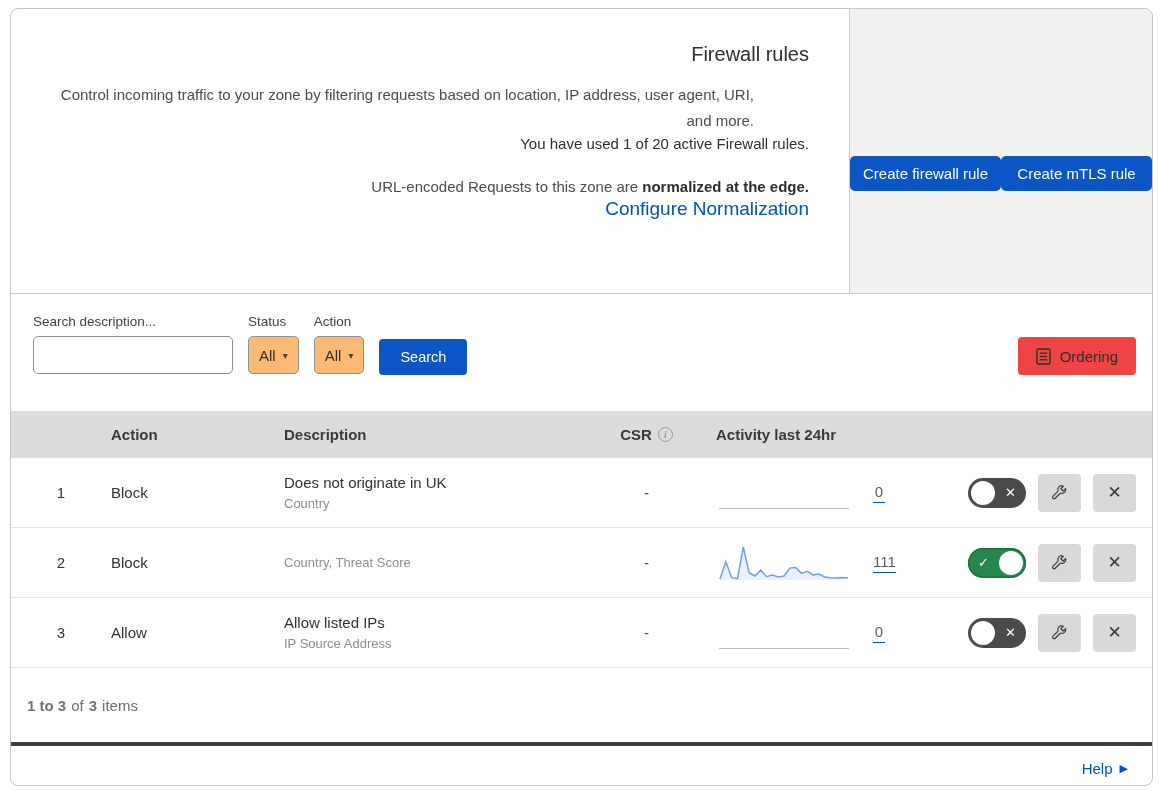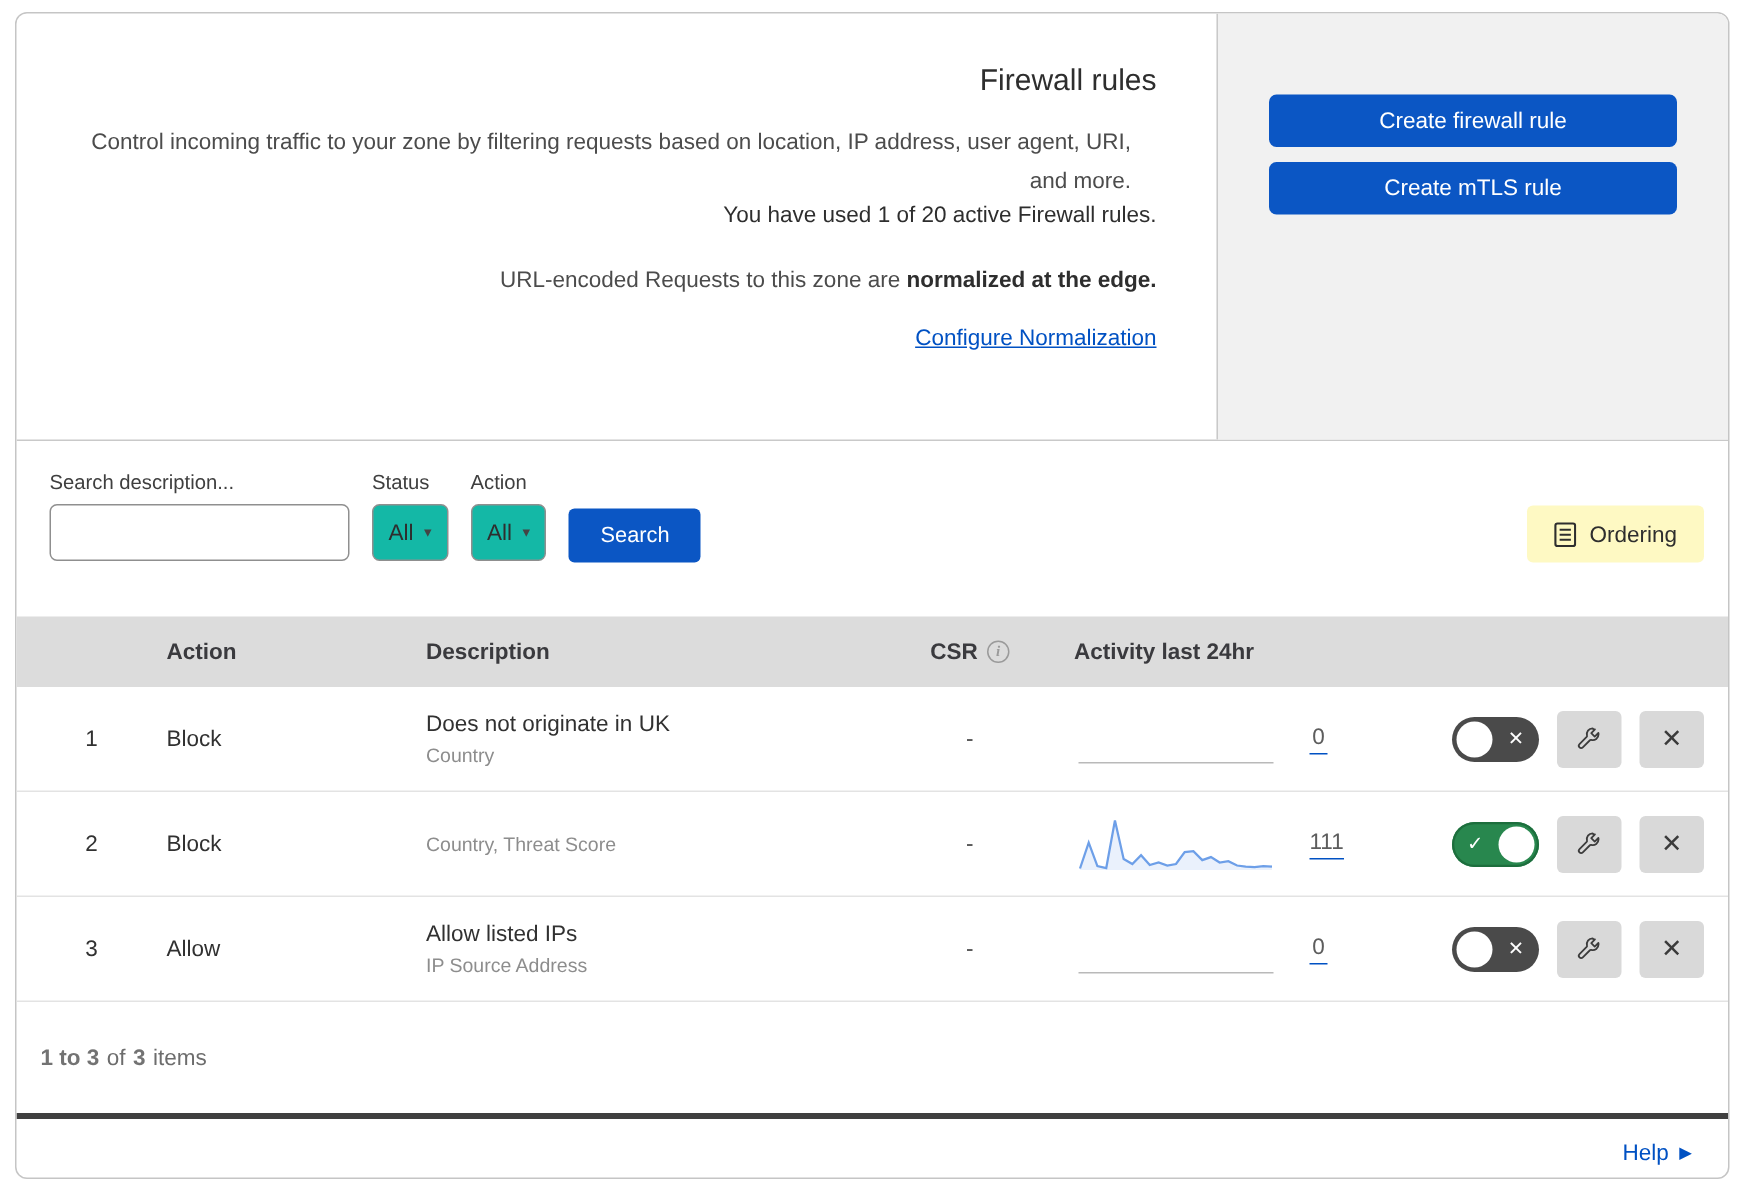--- a/index.html
+++ b/index.html
@@ -10,44 +10,44 @@
     border:1px solid #c5c5c5; border-radius:8px; background:#fff; overflow:hidden; }
 
   
   .top { display:flex; height:285px; border-bottom:1px solid #c9c9c9; }
   .top-left { flex:1; padding:34px 40px 0 31px;text-align:right; }
   .page-title { font-size:20px; font-weight:500; color:#2e2e2e; margin-bottom:16px; }
   .page-desc { font-size:15px; color:#4c4c4c; line-height:1.75; max-width:712px; }
   .usage-line { font-size:15px; font-weight:normal; color:#2e2e2e; }
   .norm-line { font-size:15px; color:#4c4c4c; margin-top:26px; }
   .norm-line b { color:#2e2e2e; }
-  .norm-link { display:inline-block; margin-top:22px; font-size:15px; color:#0051c3;
-    text-decoration:underline; cursor:pointer; }
-  .top-right { width:341px; background:#f1f1f1; border-left:1px solid #c9c9c9;
-    padding-top:54px; display:flex; flex-direction:column; align-items:center; }
+  .norm-link { display:inline-block; margin-top:3px; font-size:19px; color:#0051c3;
+    cursor:pointer; }
+  .top-right { width:303px; background:#f1f1f1; border-left:1px solid #c9c9c9;
+    padding-top:54px; display:flex; flex-direction:row; align-items:center; }
   .blue-btn { width:272px; height:35px; background:#0b56c4; color:#fff; border:none;
     border-radius:5px; font-size:15px; font-family:inherit; cursor:pointer; margin-bottom:10px; }
 
   
   .filters { height:117px; padding:20px 16px 0 22px; display:flex; align-items:flex-start; }
   .fgroup { margin-right:15px; }
   .flabel { font-size:13.5px; color:#3f3f3f; margin-bottom:7px; }
   .search-box { width:200px; height:38px; border:1px solid #8f8f8f; border-radius:5px;
     display:flex; align-items:center; padding-left:10px; background:#fff; }
   .search-box input { border:none; outline:none; flex:1; font-size:14px; margin-left:8px;
     font-family:inherit; background:transparent; }
-  .select-box { height:38px; border:1px solid #8f8f8f; border-radius:5px; background:#14b8a6;
+  .select-box { height:38px; border:1px solid #8f8f8f; border-radius:5px; background:#fdba74;
     display:flex; align-items:center; padding:0 10px; font-size:15px; color:#2e2e2e;
     cursor:pointer; }
   .select-box .caret { font-size:10px; color:#444; margin-left:7px; }
   .search-btn { height:36px; margin-top:1px; padding:0 21px; background:#0b56c4; color:#fff;
     border:none; border-radius:4px; font-size:14.5px; font-family:inherit; cursor:pointer; }
   .fgroup.with-btn { margin-top:24px; margin-right:0; }
   .ordering-btn { margin-left:auto; margin-top:23px; height:38px; padding:0 18px;
-    background:#fef9c3; border:none; border-radius:4px; font-size:15px; color:#2e2e2e;
+    background:#ef4444; border:none; border-radius:4px; font-size:15px; color:#2e2e2e;
     font-family:inherit; display:flex; align-items:center; gap:9px; cursor:pointer; }
 
   
   .grid { display:grid; grid-template-columns:100px 173px 330px 65px 1fr 184px; align-items:center; }
   .thead { height:47px; background:#dcdcdc; font-size:15px; font-weight:600; color:#3a3a3e; }
   .th-action { grid-column:2; }
   .th-desc { grid-column:3; }
   .th-csr { grid-column:4; text-align:center; display:flex; align-items:center;
     justify-content:center; gap:6px; }
   .th-activity { grid-column:5; padding-left:37px; }

